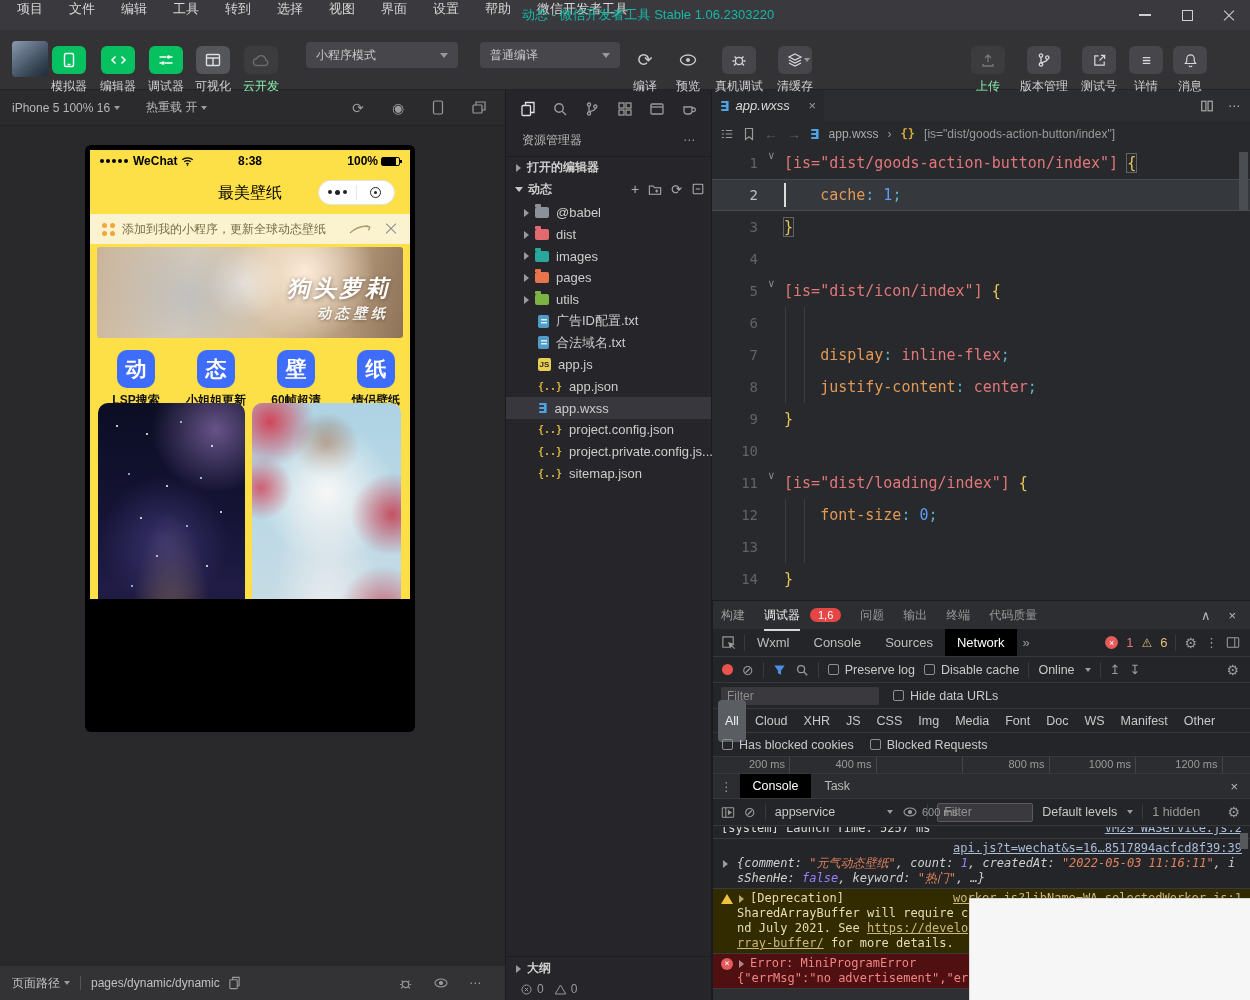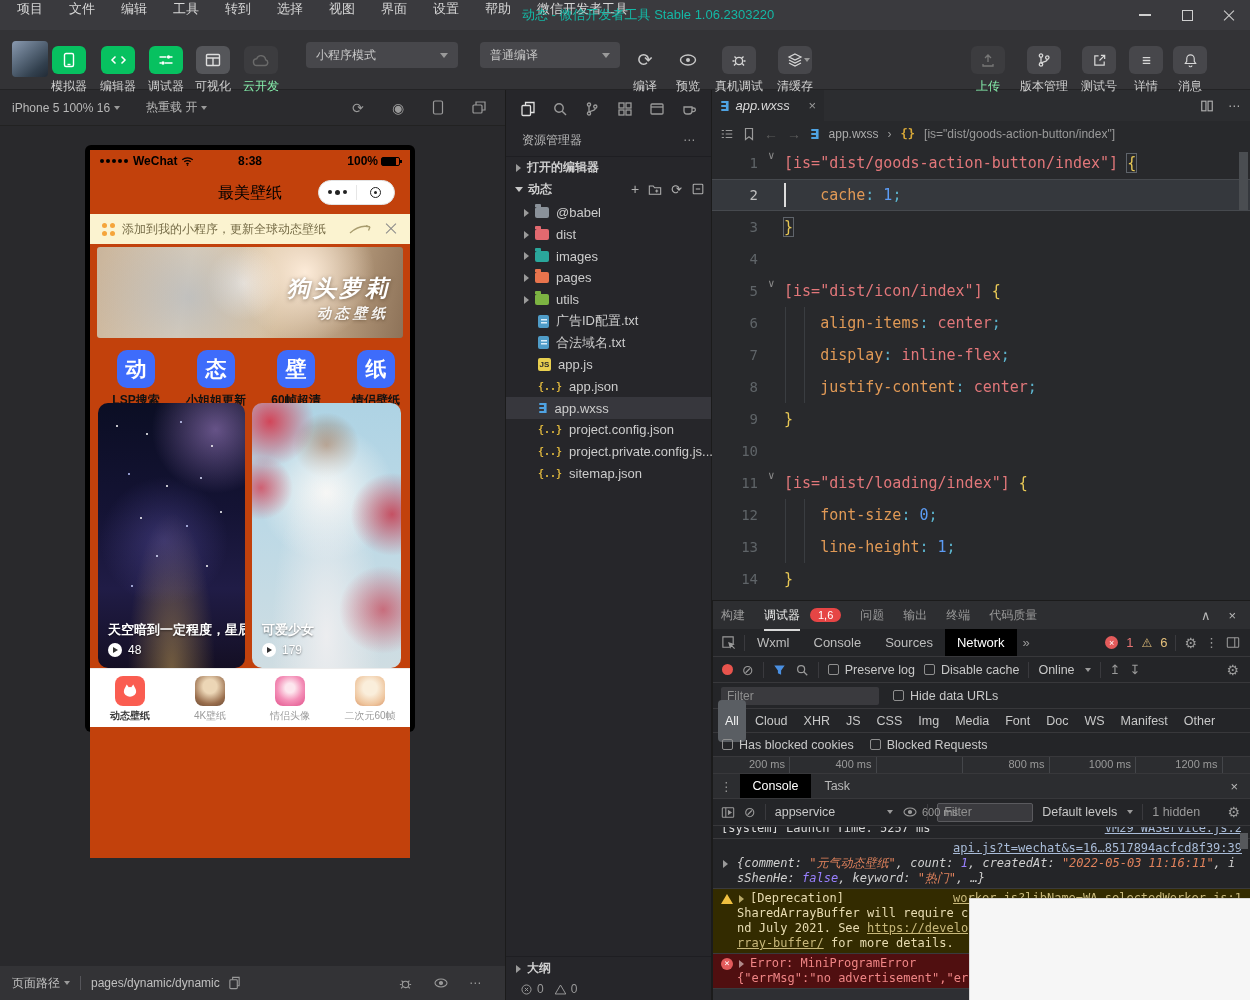--- a/index.html
+++ b/index.html
@@ -39,21 +39,21 @@
 .tb-upload{left:966px;width:44px}.tb-version{left:1014px;width:60px}
 .tb-test{left:1076px;width:46px}.tb-details{left:1126px;width:40px}.tb-msg{left:1168px;width:44px}
 .cachecaret{position:absolute;right:2px;top:12px}
 
 .sim{position:absolute;left:0;top:90px;width:505px;height:876px;background:#29292c}
 .devbar{height:36px;background:#2b2b2e;border-bottom:1px solid #222;display:flex;align-items:center;font-size:12px;color:#b8b8b8;padding-left:12px}
 .devbar .grp{display:flex;align-items:center;margin-right:26px}
 .devbar .dic{position:absolute;color:#9a9a9a;font-size:14px}
 
 .phone{position:absolute;left:85px;top:55px;width:330px;height:587px;background:#000;border-radius:6px;padding:5px}
-.screen{position:relative;width:320px;height:708px;background:#c2410c;overflow:hidden;color:#111}
+.screen{position:relative;width:320px;height:449px;background:#fde047;overflow:hidden;color:#111}
 .pstatus{position:absolute;left:0;top:0;width:100%;height:22px;display:flex;align-items:center;padding:0 10px;font-size:12px;font-weight:bold;color:#000}
 .sigdots{display:flex;gap:2px;margin-right:5px}
 .sigdots i{width:4px;height:4px;border-radius:50%;background:#000}
 .ptime{position:absolute;left:0;right:0;text-align:center}
 .pbat{display:flex;align-items:center;margin-left:auto;gap:3px}
 .batt{width:19px;height:9px;border:1px solid #000;border-radius:2px;position:relative;background:linear-gradient(90deg,#000 0 85%,transparent 85%)}
 .batt::after{content:'';position:absolute;right:-3px;top:2px;width:2px;height:3px;background:#000}
 .pnav{position:absolute;left:0;top:22px;width:100%;height:42px}
 .pnavtitle{position:absolute;left:0;right:0;top:11px;text-align:center;font-size:16px;color:#000}
 .capsule{position:absolute;right:15px;top:8px;width:77px;height:25px;border:1px solid #e3e3e3;border-radius:13px;display:flex;align-items:center;background:#fff}
@@ -761,28 +761,28 @@
     <span>›</span>
     <span class="gold">{}</span>
     <span>[is="dist/goods-action-button/index"]</span>
   </div>
   <div class="codearea">
       <div class="cl"><span class="num">1</span><span class="fold">∨</span><span class="ltxt"><span class="tok-sel">[is=</span><span class="tok-str">"dist/goods-action-button/index"</span><span class="tok-sel">]</span><span> </span><span class="tok-br boxed">{</span></span></div>
       <div class="cl cur"><span class="num">2</span><span class="ltxt"><span>    </span><span class="tok-prop">cache</span><span class="tok-pun">:</span><span> </span><span class="tok-num">1</span><span class="tok-pun">;</span></span><span class="cursor"></span></div>
       <div class="cl"><span class="num">3</span><span class="ltxt"><span class="tok-br boxed">}</span></span></div>
       <div class="cl"><span class="num">4</span><span class="ltxt"></span></div>
       <div class="cl"><span class="num">5</span><span class="fold">∨</span><span class="ltxt"><span class="tok-sel">[is=</span><span class="tok-str">"dist/icon/index"</span><span class="tok-sel">]</span><span> </span><span class="tok-br">{</span></span></div>
-      <div class="cl"><span class="num">6</span><span class="guide" style="left: 73px;"></span><span class="guide" style="left: 92px;"></span><span class="ltxt"><span>    </span><span class="tok-prop">align-items</span><span class="tok-pun">:</span><span> </span><span class="tok-val">center</span><span class="tok-pun">;</span></span></div>
+      <div class="cl"><span class="num">6</span><span class="guide" style="left: 73px;"></span><span class="guide" style="left: 92px;"></span></div>
       <div class="cl"><span class="num">7</span><span class="guide" style="left: 73px;"></span><span class="guide" style="left: 92px;"></span><span class="ltxt"><span>    </span><span class="tok-prop">display</span><span class="tok-pun">:</span><span> </span><span class="tok-val">inline-flex</span><span class="tok-pun">;</span></span></div>
       <div class="cl"><span class="num">8</span><span class="guide" style="left: 73px;"></span><span class="guide" style="left: 92px;"></span><span class="ltxt"><span>    </span><span class="tok-prop">justify-content</span><span class="tok-pun">:</span><span> </span><span class="tok-val">center</span><span class="tok-pun">;</span></span></div>
       <div class="cl"><span class="num">9</span><span class="ltxt"><span class="tok-br">}</span></span></div>
       <div class="cl"><span class="num">10</span><span class="ltxt"></span></div>
       <div class="cl"><span class="num">11</span><span class="fold">∨</span><span class="ltxt"><span class="tok-sel">[is=</span><span class="tok-str">"dist/loading/index"</span><span class="tok-sel">]</span><span> </span><span class="tok-br">{</span></span></div>
       <div class="cl"><span class="num">12</span><span class="guide" style="left: 73px;"></span><span class="guide" style="left: 92px;"></span><span class="ltxt"><span>    </span><span class="tok-prop">font-size</span><span class="tok-pun">:</span><span> </span><span class="tok-num">0</span><span class="tok-pun">;</span></span></div>
-      <div class="cl"><span class="num">13</span><span class="guide" style="left: 73px;"></span><span class="guide" style="left: 92px;"></span><span class="ltxt"><span>    </span><span class="tok-prop">line-height</span><span class="tok-pun">:</span><span> </span><span class="tok-num">1</span><span class="tok-pun">;</span></span></div>
+      <div class="cl"><span class="num">13</span><span class="guide" style="left: 73px;"></span><span class="guide" style="left: 92px;"></span></div>
       <div class="cl"><span class="num">14</span><span class="ltxt"><span class="tok-br">}</span></span></div>
     </div>
   <div class="vscroll"></div>
 </div>
 
 <div class="debug">
   <div class="dtabs">
     <span class="dtab">构建</span>
     <span class="dtab active">调试器</span>
     <span class="dbadge">1,6</span>

